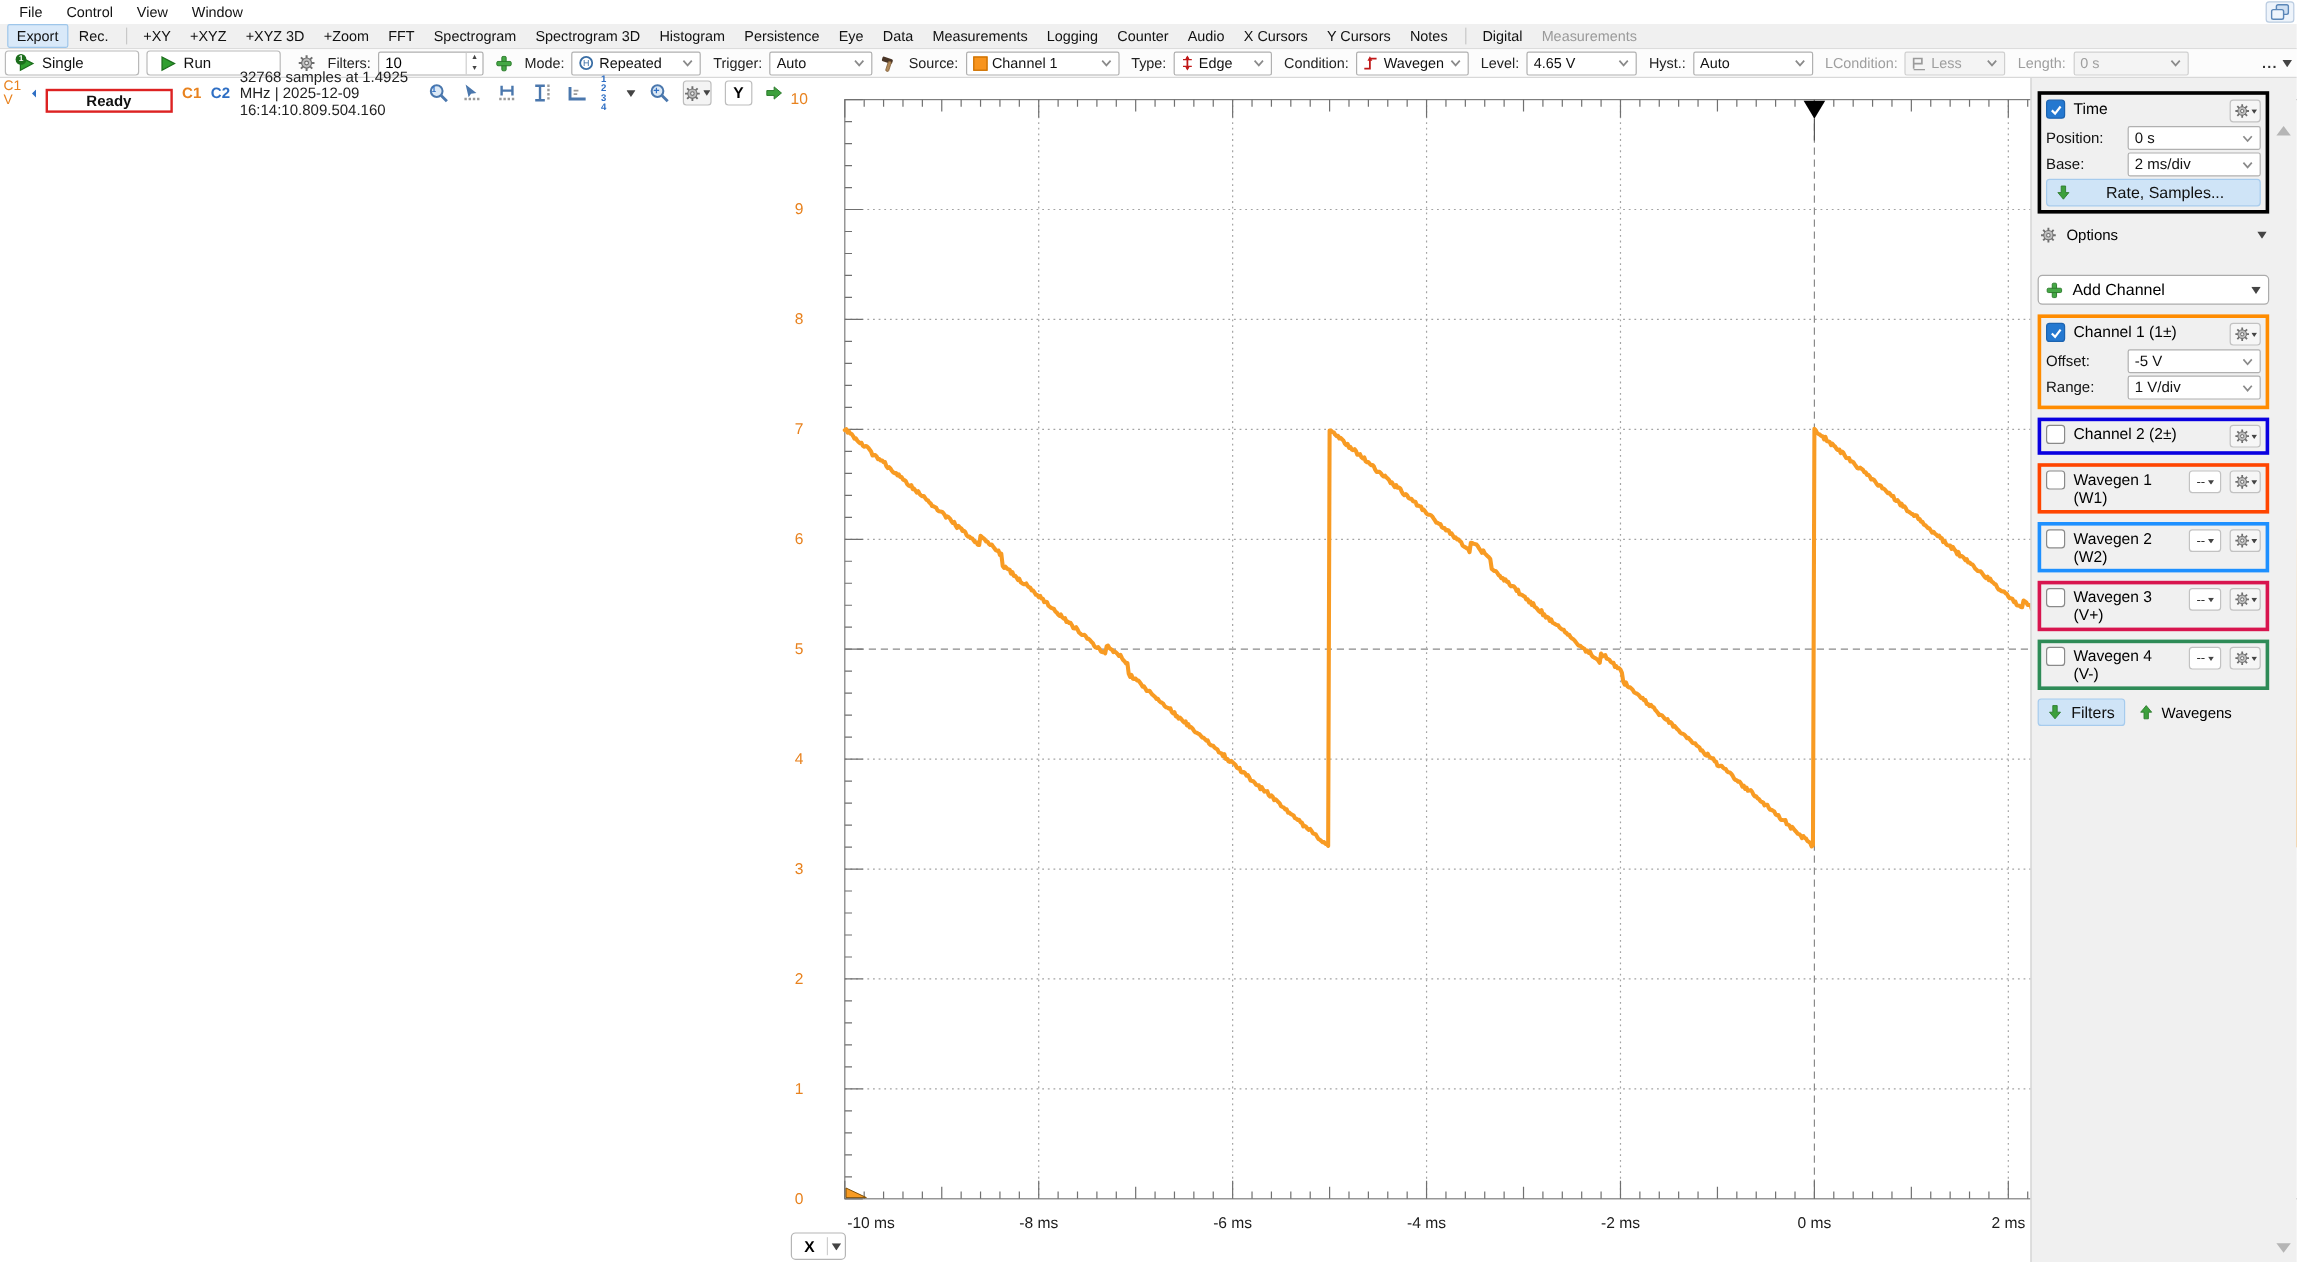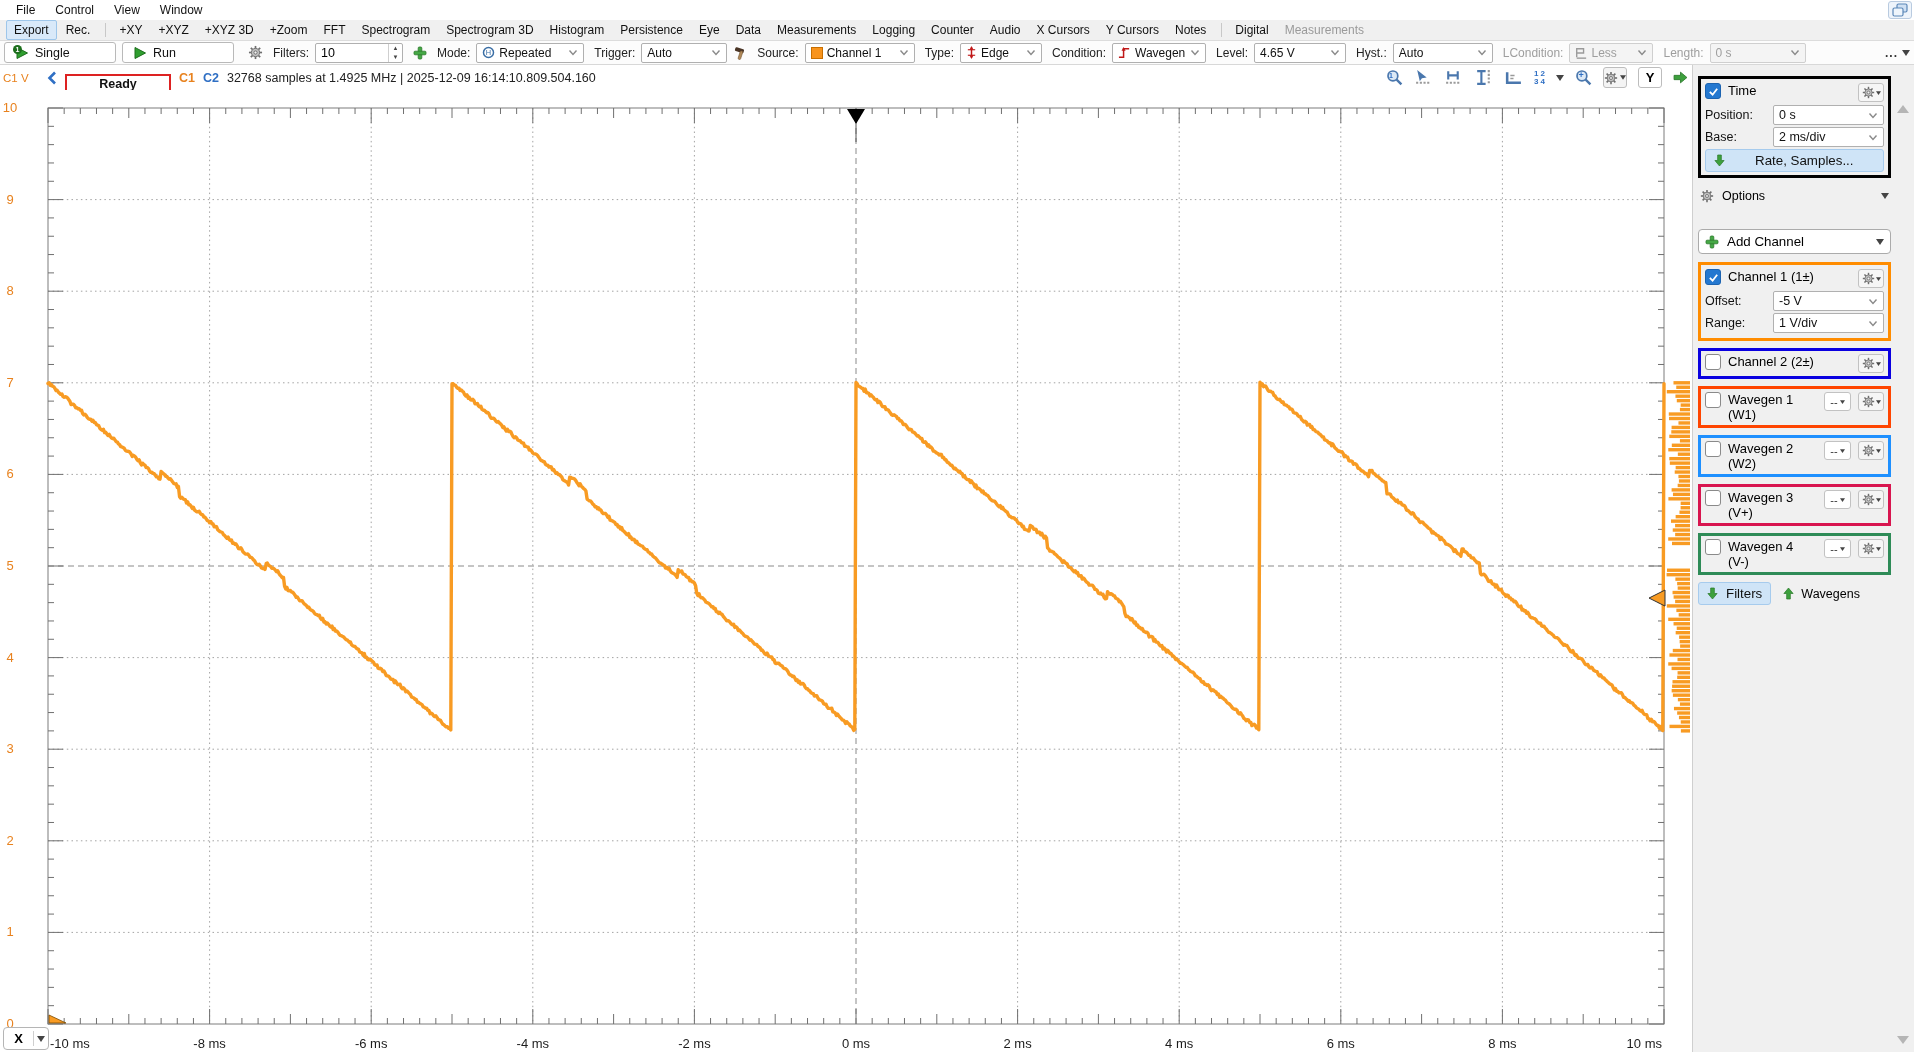--- a/index.html
+++ b/index.html
@@ -28,21 +28,21 @@
   .spin { display:inline-flex; height:20px; border:1px solid #b0b0b0; background:#fff; border-radius:2px; align-items:stretch; }
   .spin .v { width:72px; padding:2px 5px; font-size:12.5px; }
   .spin .arr { width:14px; border-left:1px solid #cfcfcf; display:flex; flex-direction:column; }
   .spin .arr div { flex:1; display:flex; align-items:center; justify-content:center; font-size:6px; color:#444; }
   .sq { width:12px; height:12px; display:inline-block; }
   .sq.orange { background:#f8941d; border:1px solid #c96f00; }
   #tb-more { margin-left:auto; display:flex; align-items:center; gap:4px; color:#333; font-weight:bold; letter-spacing:1px; }
 
   
   #content { display:flex; height:987px; }
-  #left-pane { width:1692px; position:relative; background:#fff; display:flex; flex-direction:column; }
+  #left-pane { width:1692px; position:relative; background:#fff; display:flex; flex-direction:row; }
   #statusbar { height:25px; display:flex; align-items:center; gap:8px; padding-left:3px; font-size:12.5px; background:#fff; }
   #c1v { color:#e8821e; font-size:11.5px; width:36px; }
   #ready-box { min-width:106px; height:20px; border:2px solid #dd2222; background:#fff; display:flex; align-items:center; justify-content:center; font-weight:bold; font-size:12.5px; color:#111;margin-top:13px; }
   #c1-tag { color:#e8821e; font-weight:bold; }
   #c2-tag { color:#2f6fc4; font-weight:bold; }
   #acq-info { color:#222; }
   #status-icons { margin-left:auto; display:flex; align-items:center; gap:11px; padding-right:4px; }
   .ic-btn { border:1px solid #bdbdbd; border-radius:3px; background:#f4f4f4; height:21px; min-width:24px; display:flex; align-items:center; justify-content:center; gap:2px; }
   #y-btn { border:1px solid #bdbdbd; border-radius:3px; background:#fff; height:21px; width:24px; display:flex; align-items:center; justify-content:center; font-weight:bold; font-size:13px; color:#000; }
   .quad { font-size:8px; line-height:8px; color:#2f6fc4; font-weight:bold; text-align:left; }
@@ -259,21 +259,21 @@
     <span class="chev-wrap">
         <svg width="10" height="7">
           <use href="#i-chev"></use>
         </svg>
       </span>
   </span>
   <svg width="14" height="14">
       <use href="#i-hammer"></use>
     </svg>
   <span class="tb-label">Source:</span>
-  <span class="dd" style="width:110px">
+  <span class="dd" style="width:128px">
     <span class="sq orange"></span>
     <span class="val">Channel 1</span>
     <span class="chev-wrap">
         <svg width="10" height="7">
           <use href="#i-chev"></use>
         </svg>
       </span>
   </span>
   <span class="tb-label">Type:</span>
   <span class="dd" style="width:82px">

